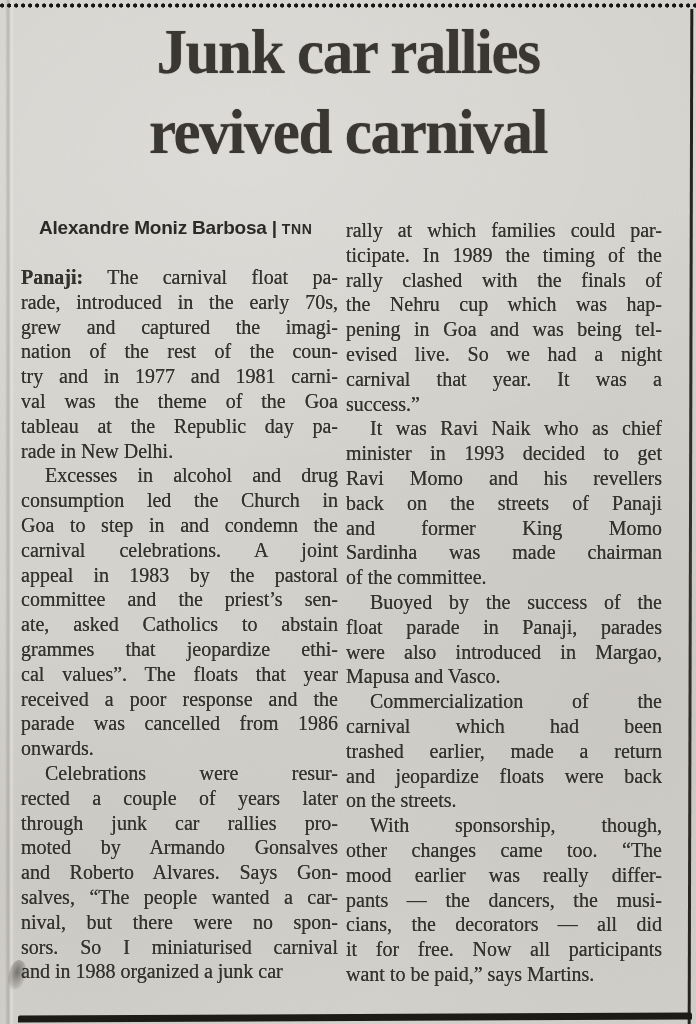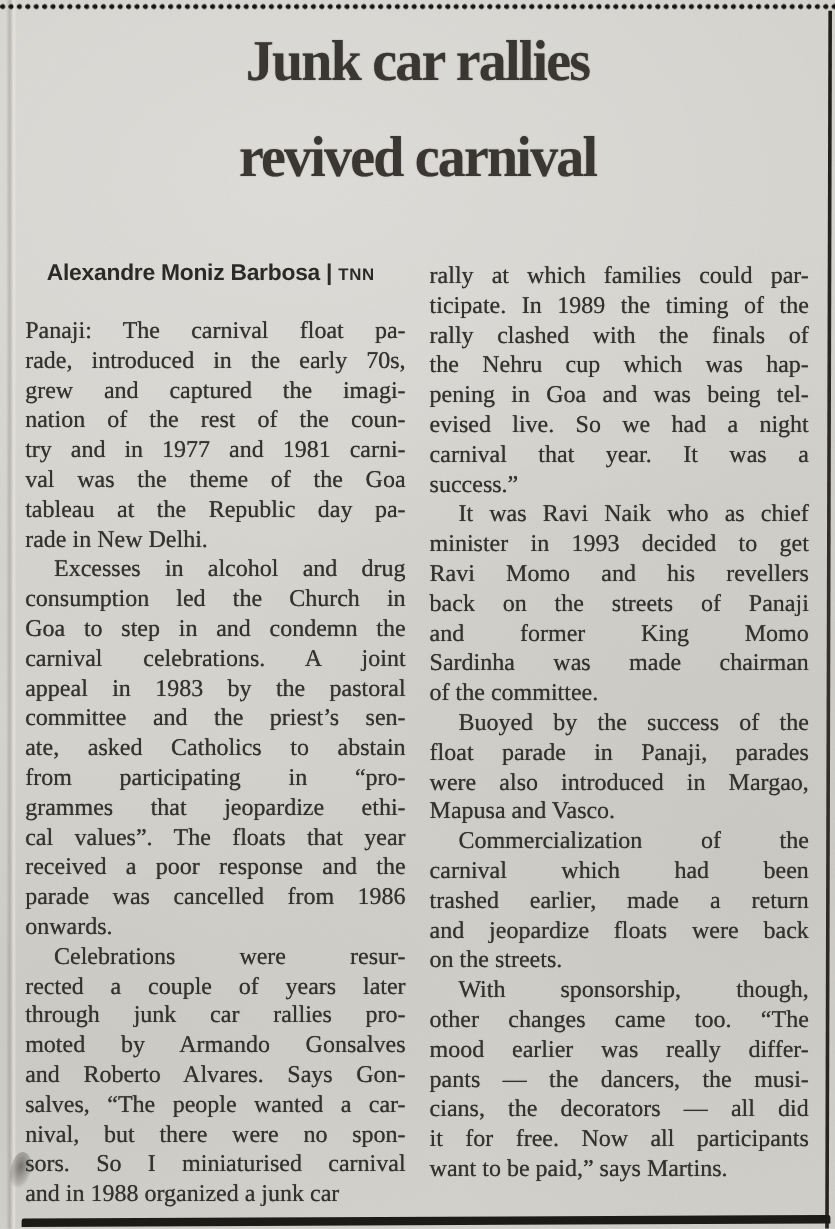--- a/index.html
+++ b/index.html
@@ -45,51 +45,51 @@
     position:absolute; left:9px; top:960px; width:17px; height:30px;
     background:radial-gradient(ellipse at 45% 40%, rgba(45,42,38,0.55), rgba(45,42,38,0.15) 60%, transparent 75%);
     border-radius:50% 60% 55% 45%;
     transform:rotate(12deg);
   }
   .headline {
     position:absolute; top:12px; left:0; width:100%;
     text-align:center;
     font-family:"Liberation Serif", serif;
     font-weight:700;
-    font-size:48px; line-height:80px;
+    font-size:63px; line-height:80px;
     letter-spacing:-1.5px;
     color:#3a3733;
     text-shadow:0 0 1px rgba(58,55,51,0.55);
   }
   .hl-line { display:block; transform:scaleX(0.97); }
   .col {
     position:absolute; width:317px;
     font-size:20px; line-height:24.8px;
     color:#34322e;
     text-shadow:0 0 0.6px rgba(52,50,46,0.85);
   }
   .col-left  { left:21px;  top:216px; }
-  .col-right { left:358px; top:218px; width:316px; }
+  .col-right { left:346px; top:218px; width:316px; }
   .byline {
     font-family:"Liberation Sans", sans-serif;
     font-weight:700;
     font-size:19px; line-height:24px;
     letter-spacing:-0.2px;
     color:#2c2a27;
     padding-left:18px;
     margin-bottom:24px;
     text-shadow:none;
     white-space:nowrap;
   }
   .byline-sep { margin:0 5px; }
   .byline-agency { font-size:14px; letter-spacing:0.6px; }
   .line { text-align:justify; text-align-last:justify; }
   .line-last { text-align-last:left; }
   .line-indent { text-indent:24px; }
-  .lead { font-weight:400; }
+  .lead { font-weight:700; }
   .grain { position:absolute; inset:0; pointer-events:none; mix-blend-mode:multiply; }
 </style>
 </head>
 <body>
 
 <div class="page">
 
   <div class="crease"></div>
   <div class="dotted-rule"></div>
   <div class="right-rule"></div>
@@ -120,21 +120,20 @@
         </div>
     </div>
     <div class="para">
         <div class="line line-indent">Excesses in alcohol and drug</div>
         <div class="line">consumption led the Church in</div>
         <div class="line">Goa to step in and condemn the</div>
         <div class="line">carnival celebrations. A joint</div>
         <div class="line">appeal in 1983 by the pastoral</div>
         <div class="line">committee and the priest’s sen-</div>
         <div class="line">ate, asked Catholics to abstain</div>
-        <div class="line">from participating in “pro-</div>
         <div class="line">grammes that jeopardize ethi-</div>
         <div class="line">cal values”. The floats that year</div>
         <div class="line">received a poor response and the</div>
         <div class="line">parade was cancelled from 1986</div>
         <div class="line line-last">onwards.</div>
       </div>
     <div class="para">
         <div class="line line-indent">Celebrations were resur-</div>
         <div class="line">rected a couple of years later</div>
         <div class="line">through junk car rallies pro-</div>

